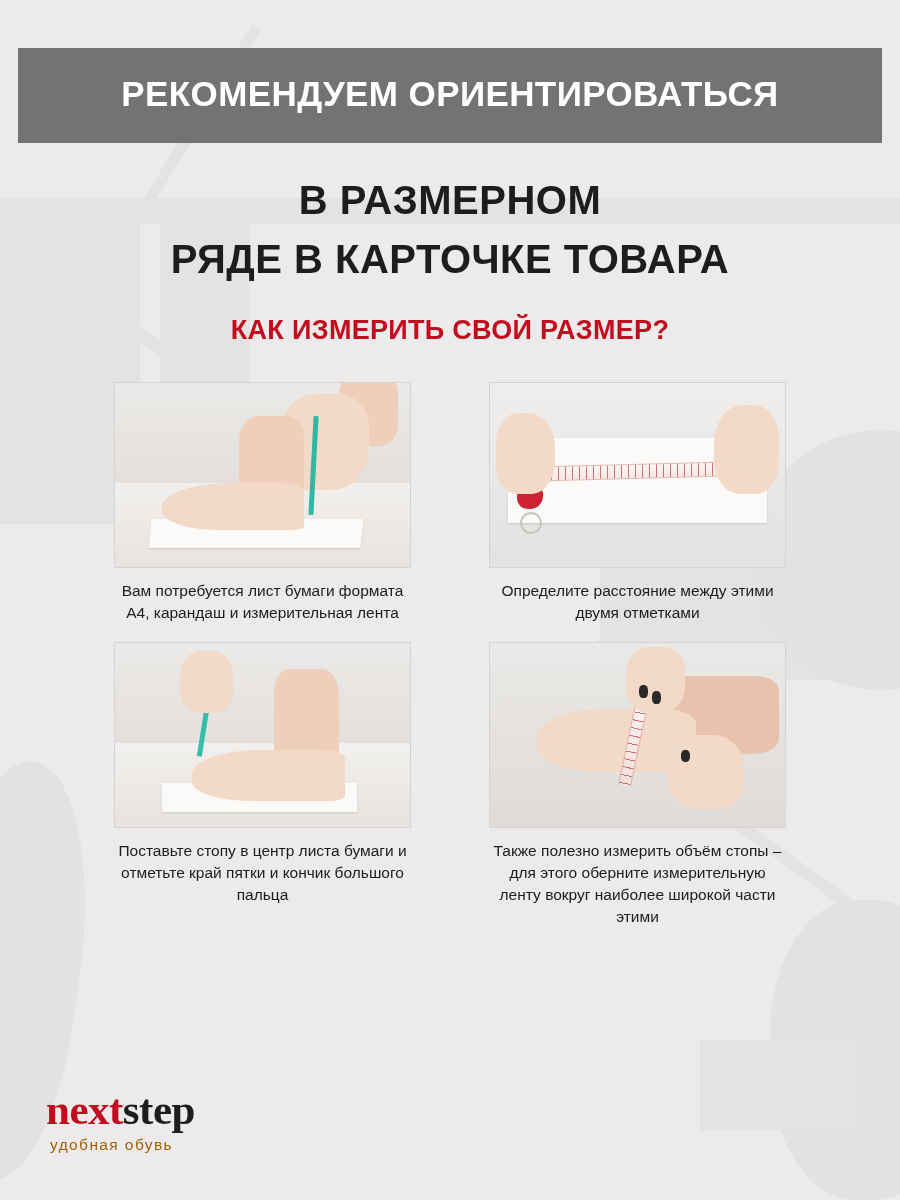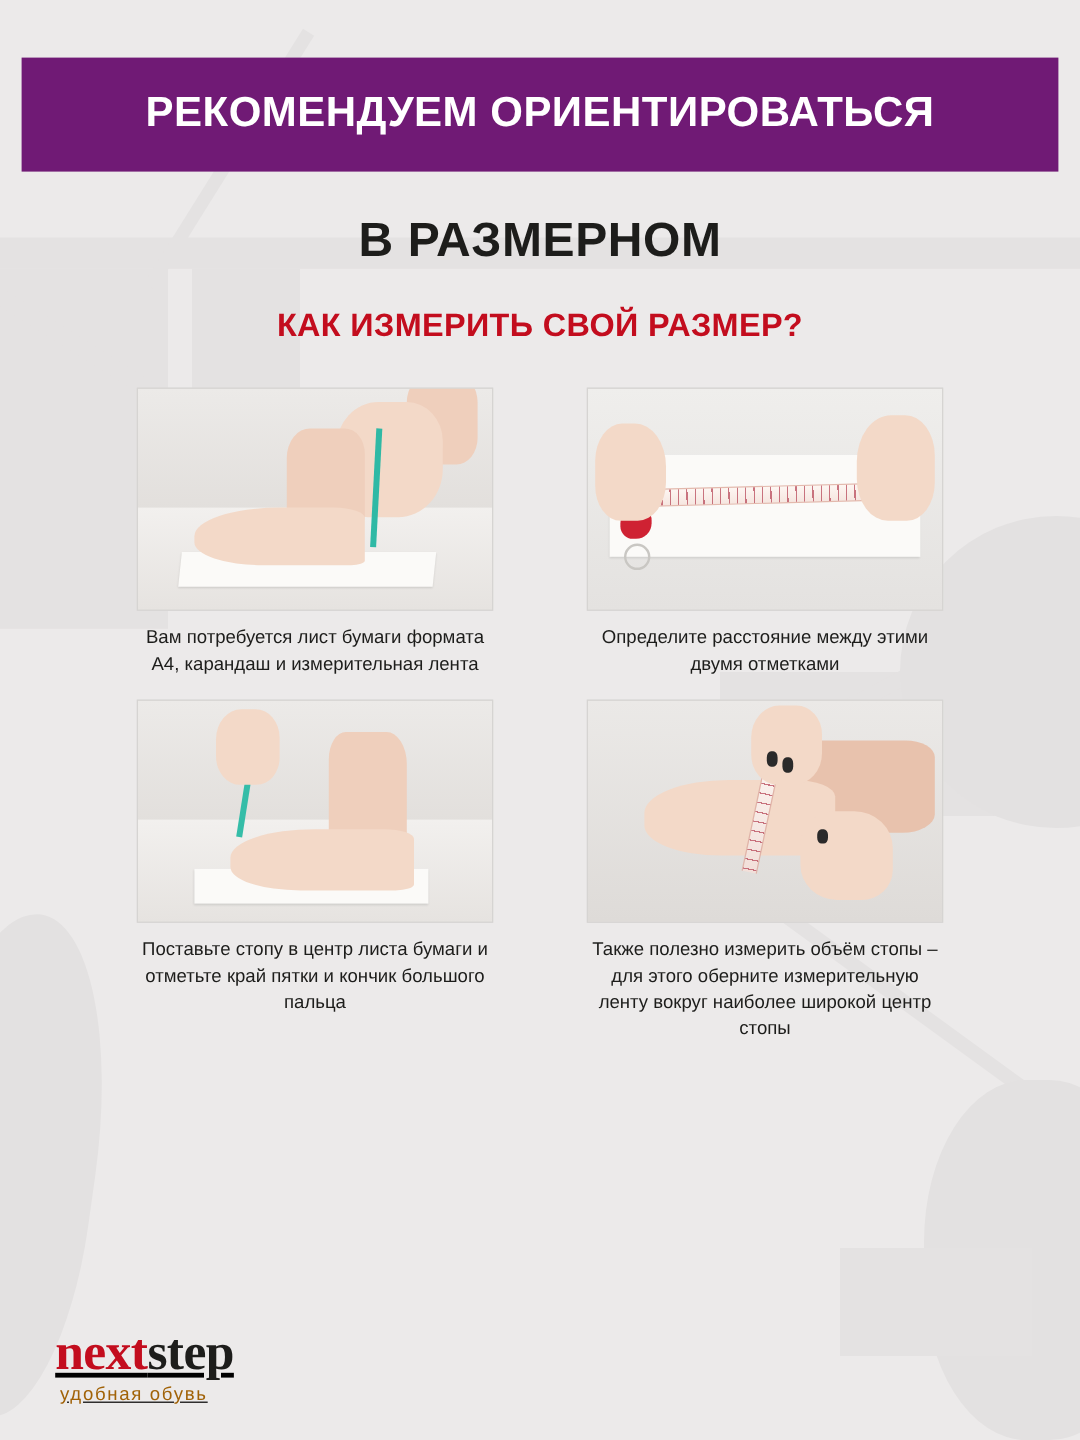--- a/index.html
+++ b/index.html
@@ -83,21 +83,21 @@
   .bg-rect.r1 { width: 140px; height: 300px; left: 0; top: 224px; }
   .bg-rect.r2 { width: 90px; height: 210px; left: 160px; top: 224px; }
   .bg-rect.r3 { width: 300px; height: 120px; right: 0; top: 560px; }
   .bg-rect.r4 { width: 160px; height: 90px; right: 40px; top: 1040px; }
 
   
   .banner {
     position: relative;
     z-index: 2;
     margin: 48px 18px 0 18px;
-    background: #701a75;
+    background: #737373;
     color: #ffffff;
     text-align: center;
     padding: 24px 20px 26px 20px;
     box-sizing: border-box;
   }
   .banner-line {
     font-size: 35px;
     font-weight: bold;
     letter-spacing: 0.4px;
     line-height: 1.28;
@@ -339,22 +339,21 @@
       transparent 1px 8px
     );
   }
   .nail { position: absolute; background: #2a2a2a; border-radius: 40%; }
 
   
   .logo-area {
     position: absolute;
     z-index: 3;
     left: 46px;
-    bottom: 28px;
-    text-decoration: underline;
+    bottom: 46px;
   }
   .logo-word {
     font-size: 43px;
     letter-spacing: -0.5px;
     font-family: "Liberation Serif", serif;
   }
   .logo-next { color: #c30d1e; font-weight: bold; }
   .logo-step { color: #1d1d1b; font-weight: bold; }
   .logo-tagline {
     margin-top: 2px;
@@ -381,20 +380,21 @@
   <div class="bg-blob bl3"></div>
   <div class="bg-rect r4"></div>
 </div>
 
 <div class="banner">
   <div class="banner-line">РЕКОМЕНДУЕМ ОРИЕНТИРОВАТЬСЯ</div>
 </div>
 
 <div class="head-block">
   <div class="head-line">В РАЗМЕРНОМ</div>
+  <div class="head-line">РЯДЕ В КАРТОЧКЕ ТОВАРА</div>
 </div>
 <div class="sub-head">КАК ИЗМЕРИТЬ СВОЙ РАЗМЕР?</div>
 
 <div class="steps">
 
   <div class="step">
     <div class="photo">
       <div class="wall"></div>
       <div class="table-surface"></div>
       <div class="paper p1-paper"></div>
@@ -445,21 +445,21 @@
         <div class="tape-ticks"></div>
       </div>
       <div class="skin skin3 p4-hand-top">
         <div class="nail" style="left:22%;top:58%;width:9px;height:13px;"></div>
         <div class="nail" style="left:44%;top:66%;width:9px;height:13px;"></div>
       </div>
       <div class="skin skin3 p4-hand-low">
         <div class="nail" style="left:18%;top:20%;width:9px;height:12px;"></div>
       </div>
     </div>
-    <div class="caption">Также полезно измерить объём стопы – для этого оберните измерительную ленту вокруг наиболее широкой центр стопы</div>
+    <div class="caption">Также полезно измерить объём стопы – для этого оберните измерительную ленту вокруг наиболее широкой части этими</div>
   </div>
 
 </div>
 
 <div class="logo-area">
   <div class="logo-word">
     <span class="logo-next">next</span><span class="logo-step">step</span>
   </div>
   <div class="logo-tagline">удобная обувь</div>
 </div>

